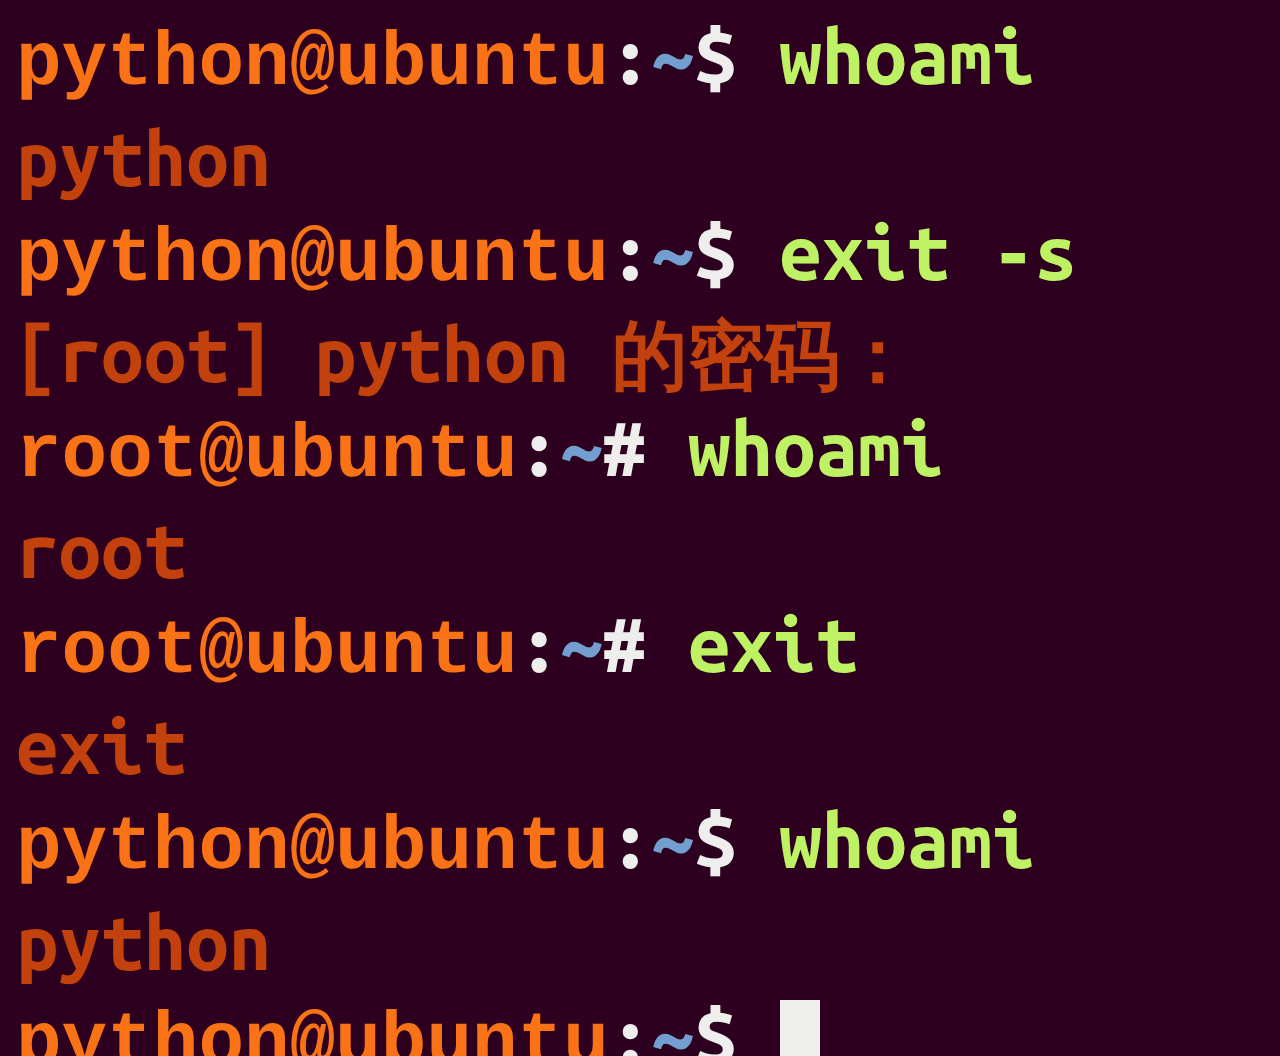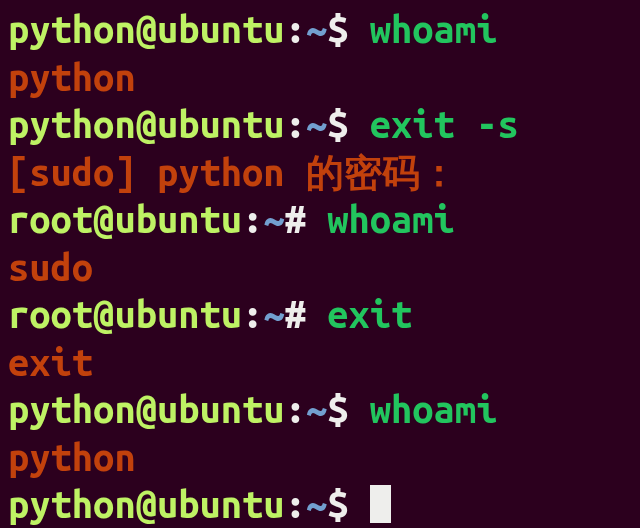--- a/index.html
+++ b/index.html
@@ -16,52 +16,53 @@
       width: 640px;
       height: 528px;
       overflow: hidden;
       color: #eeeeec;
       font-weight: bold;
     }
     .line {
       white-space: pre;
     }
     .user-host {
-      color: #bef264;
+      color: #f97316;
+      font-family: Liberation Mono, monospace;
     }
     .colon {
       color: #eeeeec;
     }
     .path {
       color: #729fcf;
     }
     .prompt-sym {
       color: #eeeeec;
     }
     .command {
-      color: #22c55e;
+      color: #bef264;
     }
     .output {
       color: #c2410c;
     }
     .cursor {
       display: inline-block;
       width: 0.55em;
       height: 1em;
       background-color: #eeeeec;
       vertical-align: text-bottom;
       margin-bottom: 0.05em;
     }
   </style>
 </head>
 <body>
 
 <div class="line"><span class="user-host">python@ubuntu</span><span class="colon">:</span><span class="path">~</span><span class="prompt-sym">$</span><span class="command"> </span><span class="command">whoami</span></div>
 <div class="line output">python</div>
 <div class="line"><span class="user-host">python@ubuntu</span><span class="colon">:</span><span class="path">~</span><span class="prompt-sym">$</span><span class="command"> </span><span class="command">exit -s</span></div>
-<div class="line output">[sudo] python 的密码：</div>
+<div class="line output">[root] python 的密码：</div>
 <div class="line"><span class="user-host">root@ubuntu</span><span class="colon">:</span><span class="path">~</span><span class="prompt-sym">#</span><span class="command"> </span><span class="command">whoami</span></div>
-<div class="line output">sudo</div>
+<div class="line output">root</div>
 <div class="line"><span class="user-host">root@ubuntu</span><span class="colon">:</span><span class="path">~</span><span class="prompt-sym">#</span><span class="command"> </span><span class="command">exit</span></div>
 <div class="line output">exit</div>
 <div class="line"><span class="user-host">python@ubuntu</span><span class="colon">:</span><span class="path">~</span><span class="prompt-sym">$</span><span class="command"> </span><span class="command">whoami</span></div>
 <div class="line output">python</div>
 <div class="line"><span class="user-host">python@ubuntu</span><span class="colon">:</span><span class="path">~</span><span class="prompt-sym">$</span><span class="command"> </span><span class="cursor"></span></div>
 
 </body></html>

